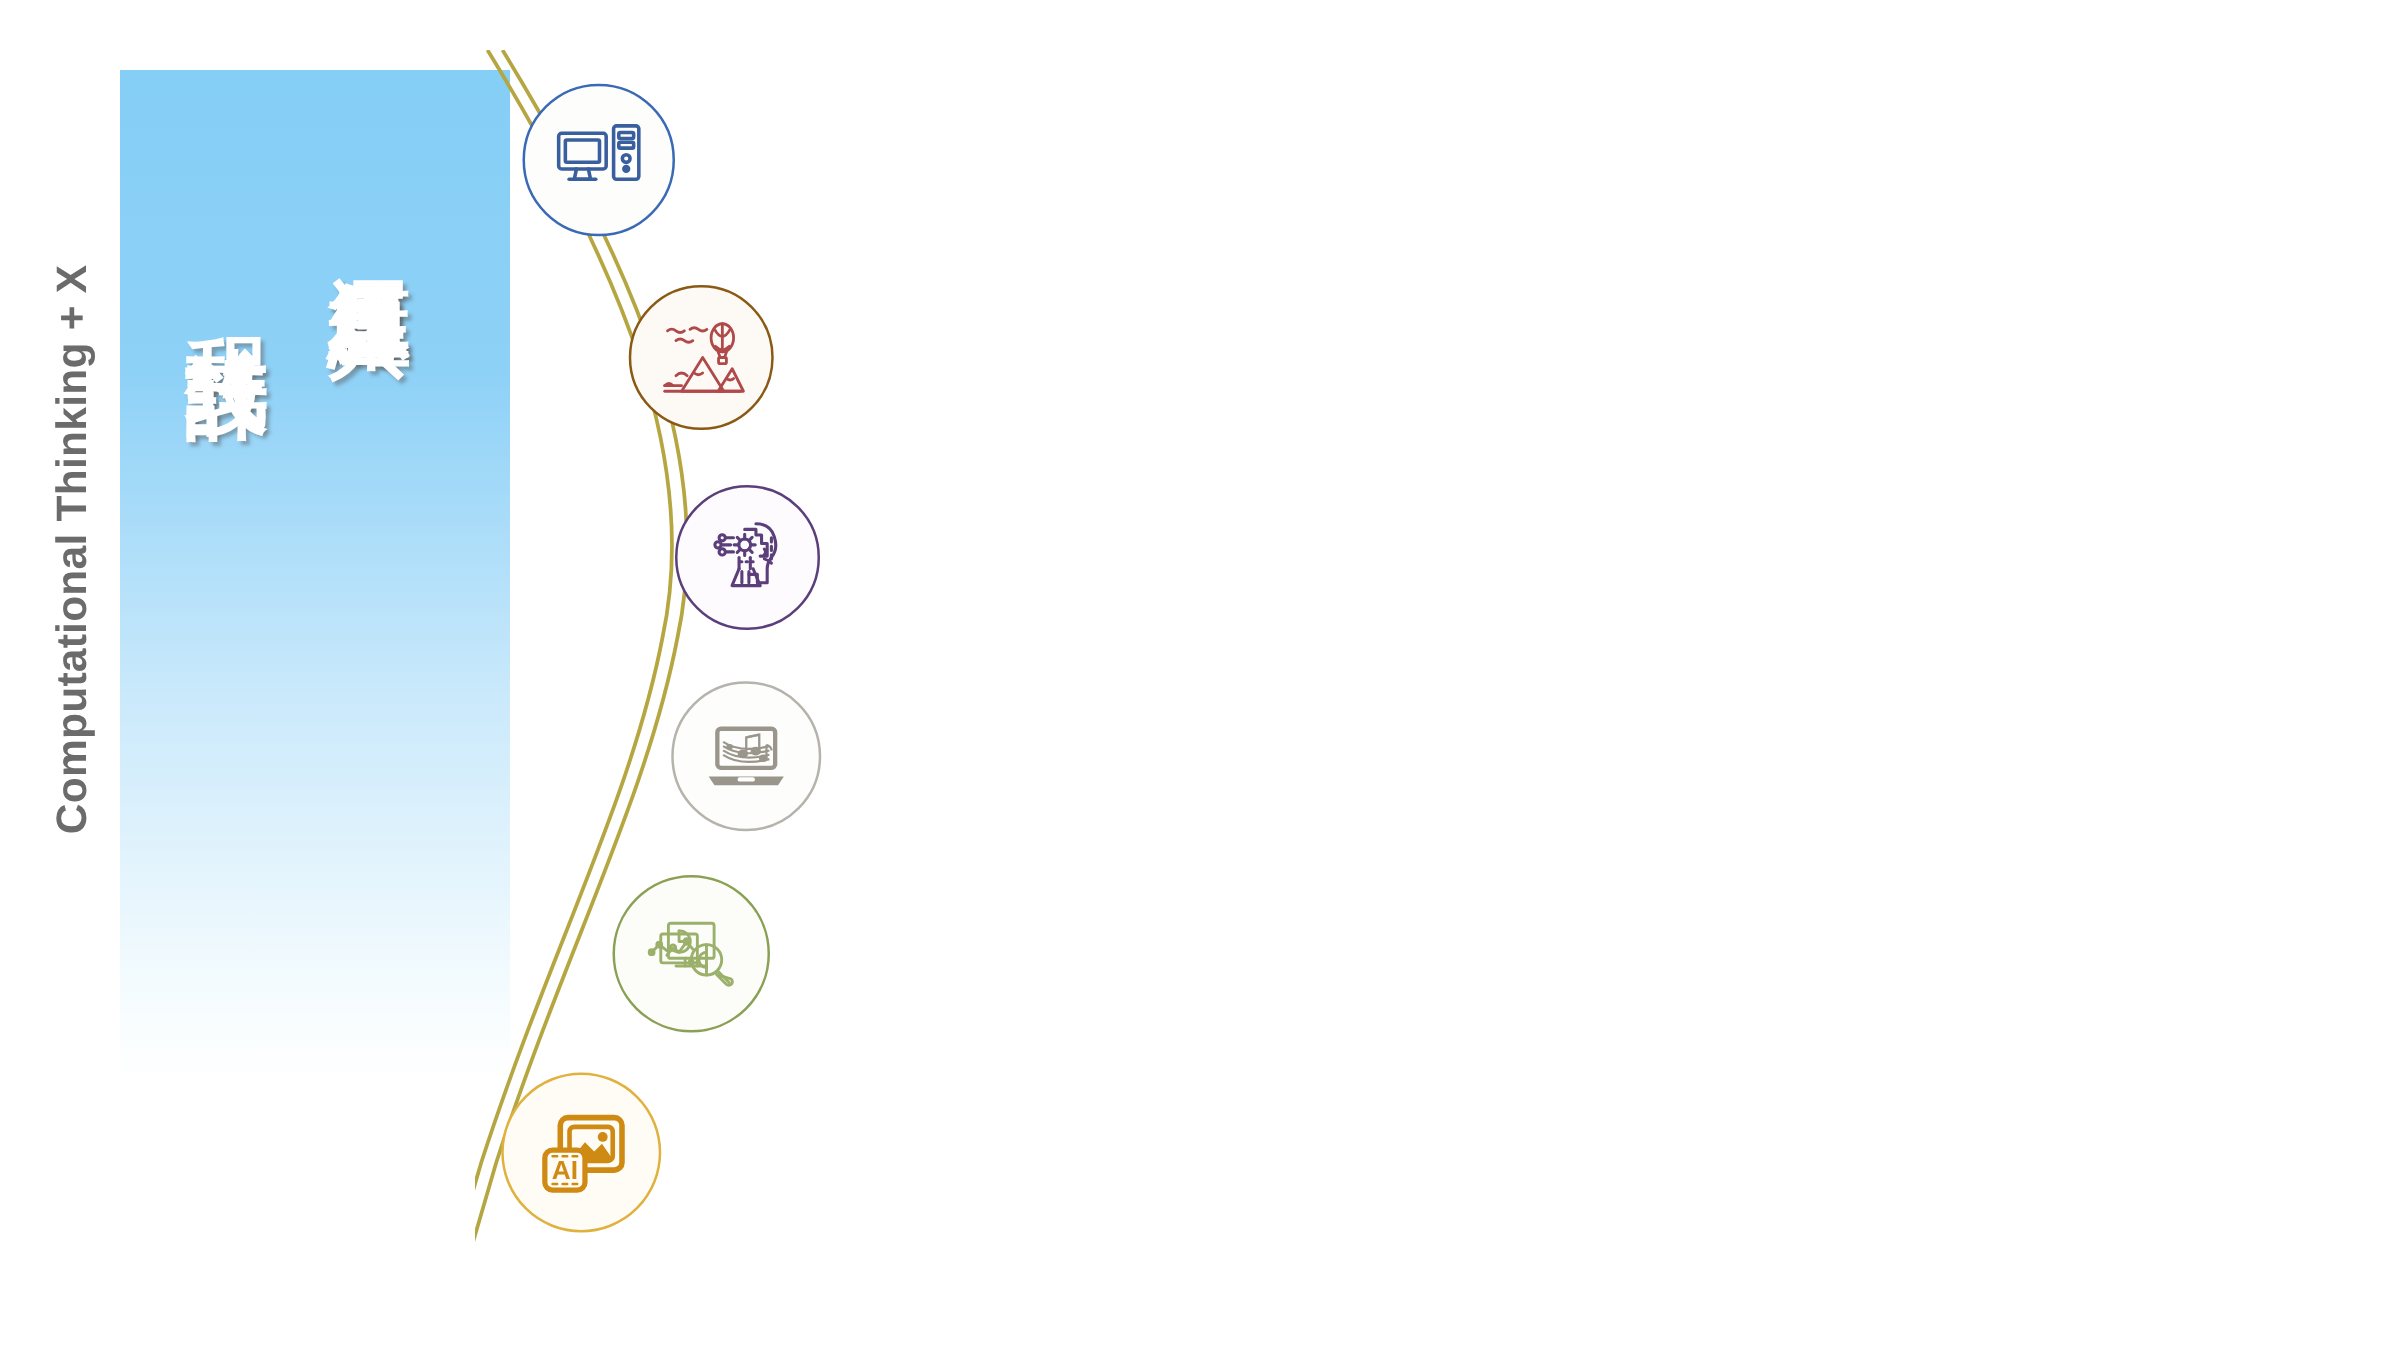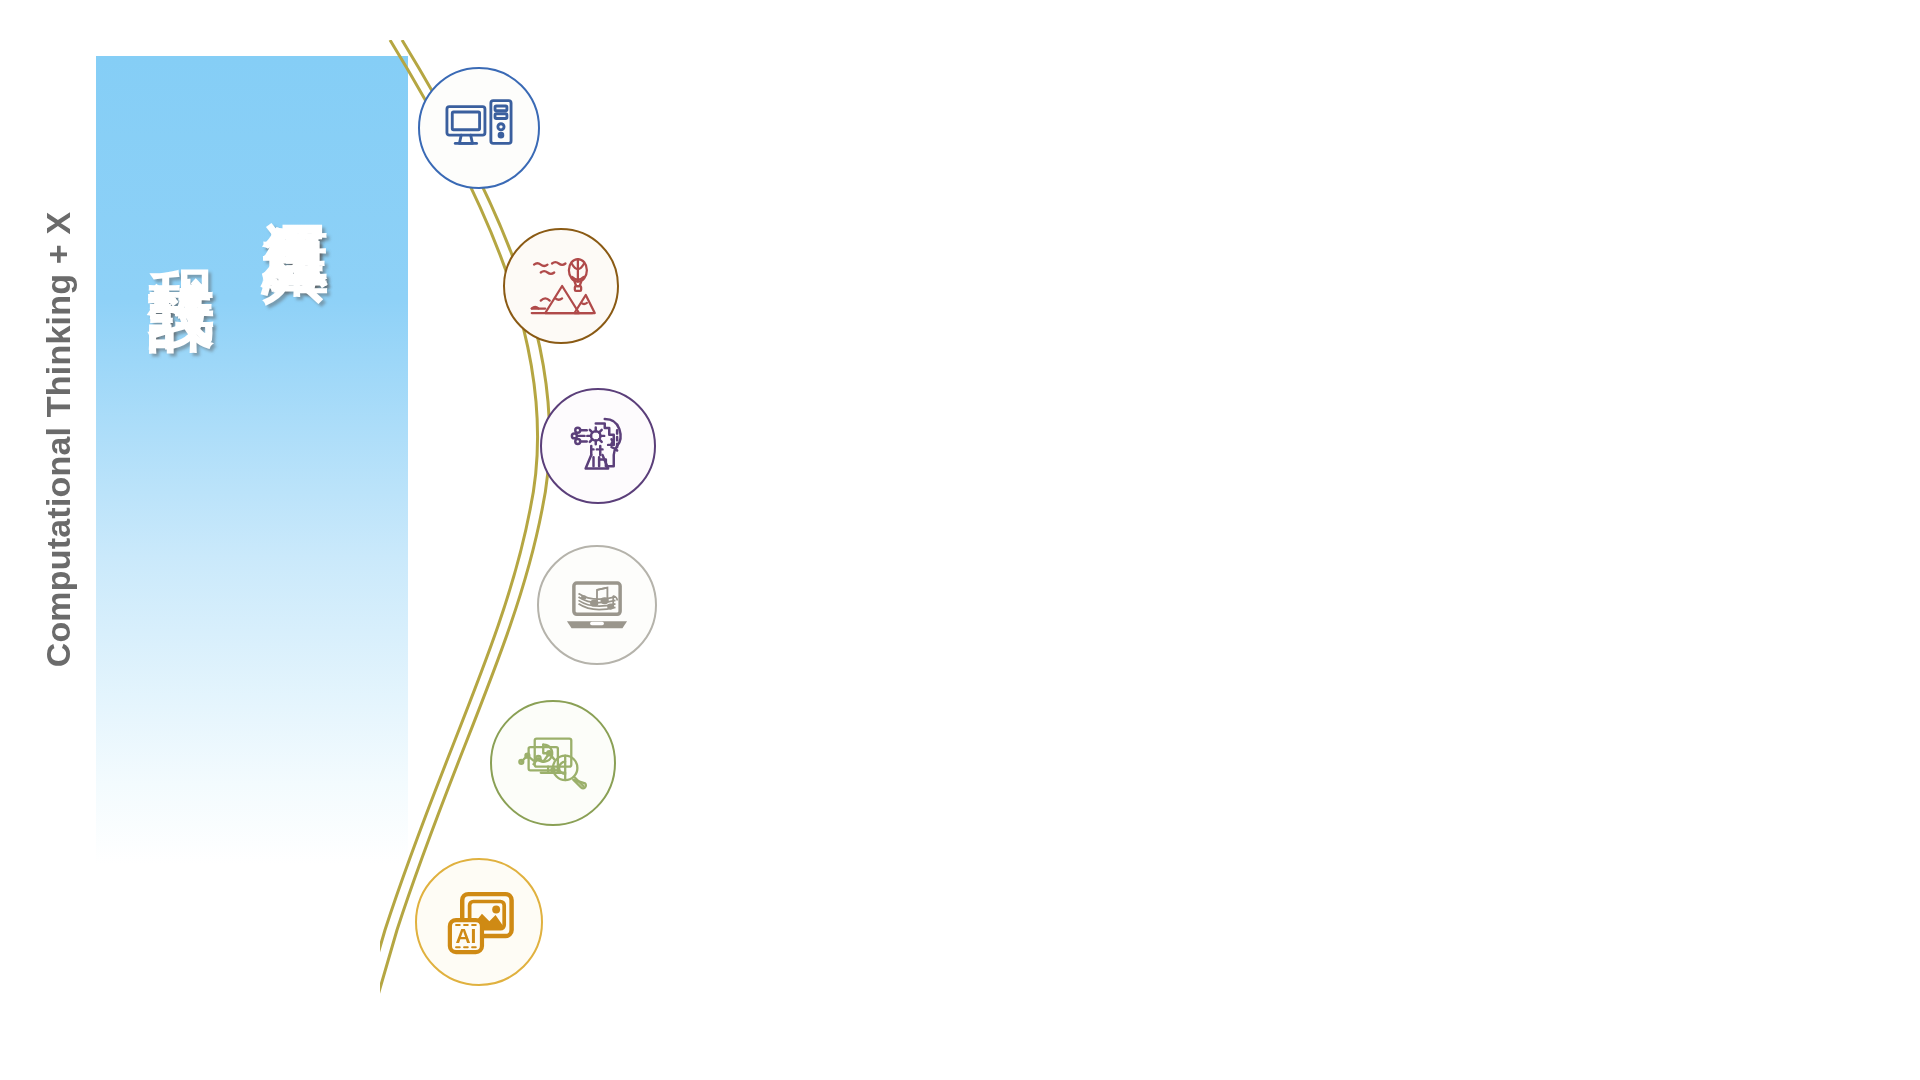--- a/index.html
+++ b/index.html
@@ -252,21 +252,21 @@
         <path d="M49.5 43.5 L57 51"></path>
         <path d="M48.6 45.6 L55 52 a2.3 2.3 0 0 0 3.3 -3.3 Z"></path>
       </svg>
         </span>
       </div>
     </div>
     <div class="row">
       <div class="bar" style="background: rgb(252, 190, 19); left: 530px; top: 879px;">
         <div class="bar-label" style="font-size: 40px; margin-left: 70px;">The Program of AI and Digital Art</div>
       </div>
-      <div class="badge" style="left: 415px; top: 858px; width: 128px; height: 128px; background: rgb(254, 252, 245); border: 2px solid rgb(224, 177, 63);">
+      <div class="badge" style="left: 401px; top: 858px; width: 128px; height: 128px; background: rgb(254, 252, 245); border: 2px solid rgb(224, 177, 63);">
         <span>
           <svg width="79" height="79" viewBox="0 0 64 64" fill="none">
         <rect x="18" y="9" width="40" height="34" rx="5" fill="none" stroke="#cf8a14" stroke-width="3.6"></rect>
         <rect x="24" y="15" width="28" height="22" rx="3" fill="none" stroke="#cf8a14" stroke-width="3"></rect>
         <path d="M25 36 l9-11 l6 6 l5-5 l7 10 z" fill="#cf8a14"></path>
         <circle cx="45.5" cy="21.5" r="3.2" fill="#cf8a14"></circle>
         <rect x="8" y="30" width="26" height="26" rx="5" fill="#fefcf5" stroke="#cf8a14" stroke-width="3.4"></rect>
         <g stroke="#cf8a14" stroke-width="1.6" stroke-linecap="round">
           <path d="M13 34 h3 M19.5 34 h3 M26 34 h3"></path>
           <path d="M13 52 h3 M19.5 52 h3 M26 52 h3"></path>

